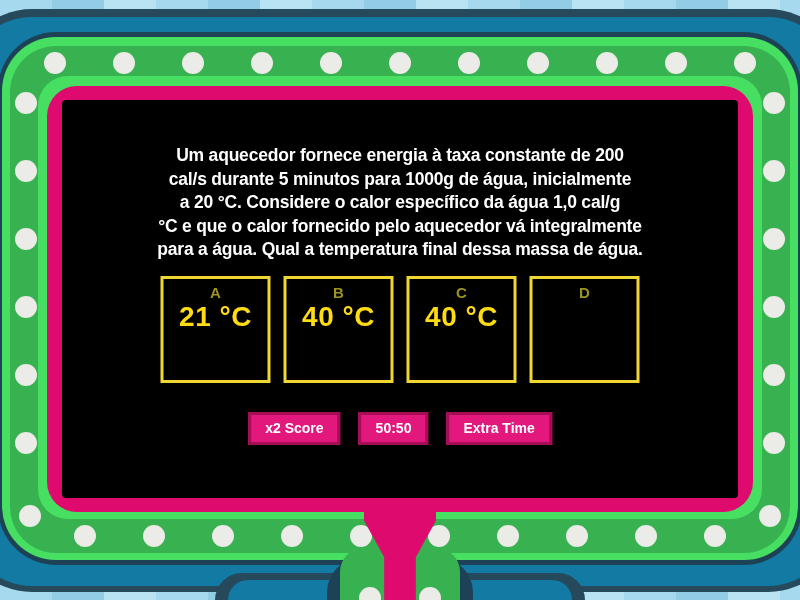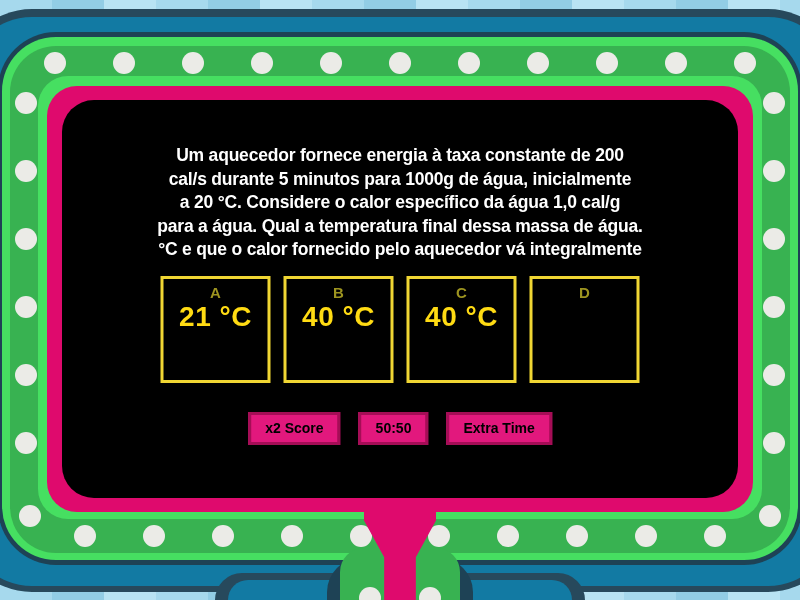--- a/index.html
+++ b/index.html
@@ -13,21 +13,21 @@
         #a6d9ed 0 52px,#92cde5 52px 104px,#b8e3f3 104px 156px);}
 
   
   .ring-navy {left:-42px;right:-42px;top:9px;bottom:8px;border-radius:74px;background:#27495c;z-index:1;}
   .ring-blue {left:-34px;right:-34px;top:17px;bottom:14px;border-radius:66px;background:#127aa3;z-index:2;}
   .green-outline{left:-2px;right:-2px;top:32px;bottom:35px;border-radius:58px;background:#1e4255;z-index:3;}
   .green-light{left:2px;right:2px;top:37px;bottom:40px;border-radius:54px;background:#46df61;z-index:4;}
   .green-mid {left:10px;right:10px;top:46px;bottom:47px;border-radius:46px;background:#38b251;z-index:5;}
   .green-light-inner{left:38px;right:38px;top:76px;bottom:81px;border-radius:30px;background:#46df61;z-index:7;}
   .bezel{left:47px;right:47px;top:86px;bottom:88px;border-radius:30px;background:#df0a6d;z-index:8;}
-  .screen{left:62px;right:62px;top:100px;bottom:102px;border-radius:32px;background:#000;z-index:9;}
+  .screen{left:62px;right:62px;top:100px;bottom:102px;border-radius:4px;background:#000;z-index:9;}
 
   
   .dot{position:absolute;width:22px;height:22px;border-radius:50%;background:#ebebe7;}
   #dots-layer{inset:0;z-index:6;}
   #leg-dots{inset:0;z-index:15;}
 
   
   .navy-dip {left:215px;width:370px;top:573px;height:27px;border-radius:50px 50px 0 0;background:#27495c;z-index:10;}
   .blue-dip {left:228px;width:344px;top:580px;height:20px;border-radius:40px 40px 0 0;background:#127aa3;z-index:11;}
   .neck-navy{left:327px;width:146px;top:558px;height:42px;border-radius:34px 34px 0 0;background:#1e4255;z-index:12;}
@@ -40,21 +40,21 @@
             color:#ffffff;font-size:17.5px;line-height:23.5px;letter-spacing:-0.2px;}
   .q-line{white-space:nowrap;}
 
   .answers{top:176px;left:50%;transform:translateX(-50%);display:flex;gap:13px;}
   .answer-box{width:104px;height:101px;border:3px solid #f0d633;background:transparent;
               display:flex;flex-direction:column;align-items:center;cursor:pointer;}
   .answer-letter{margin-top:5px;font-size:15px;color:#9d9420;}
   .answer-value{font-size:28px;color:#ffdb13;letter-spacing:0.5px;white-space:nowrap;}
 
   .powerups{top:312px;left:50%;transform:translateX(-50%);display:flex;gap:18px;}
-  .pu-btn{background:#e2187d;border:3px solid #a50d56;color:#000000;
+  .pu-btn{background:#e2187d;border:3px solid #a50d56;color:#ffffff;
           font-family:"Liberation Sans",sans-serif;font-weight:700;font-size:14px;
           padding:5px 14px;line-height:17px;cursor:pointer;white-space:nowrap;}
 </style>
 </head>
 <body>
 
 <div class="stage">
   <div class="abs bg"></div>
   <div class="abs ring-navy"></div>
   <div class="abs ring-blue"></div>
@@ -99,22 +99,22 @@
       <div class="dot" style="left: 759px; top: 505px;"></div>
     </div>
   <div class="abs green-light-inner"></div>
   <div class="abs bezel"></div>
 
   <div class="abs screen">
     <div class="abs question">
       <div class="q-line">Um aquecedor fornece energia à taxa constante de 200</div>
       <div class="q-line">cal/s durante 5 minutos para 1000g de água, inicialmente</div>
       <div class="q-line">a 20 °C. Considere o calor específico da água 1,0 cal/g</div>
+      <div class="q-line">°C e que o calor fornecido pelo aquecedor vá integralmente</div>
       <div class="q-line">para a água. Qual a temperatura final dessa massa de água.</div>
-      <div class="q-line">°C e que o calor fornecido pelo aquecedor vá integralmente</div>
     </div>
 
     <div class="abs answers">
       <div class="answer-box">
         <div class="answer-letter">A</div>
         <div class="answer-value">21 °C</div>
       </div>
       <div class="answer-box">
         <div class="answer-letter">B</div>
         <div class="answer-value">40 °C</div>

